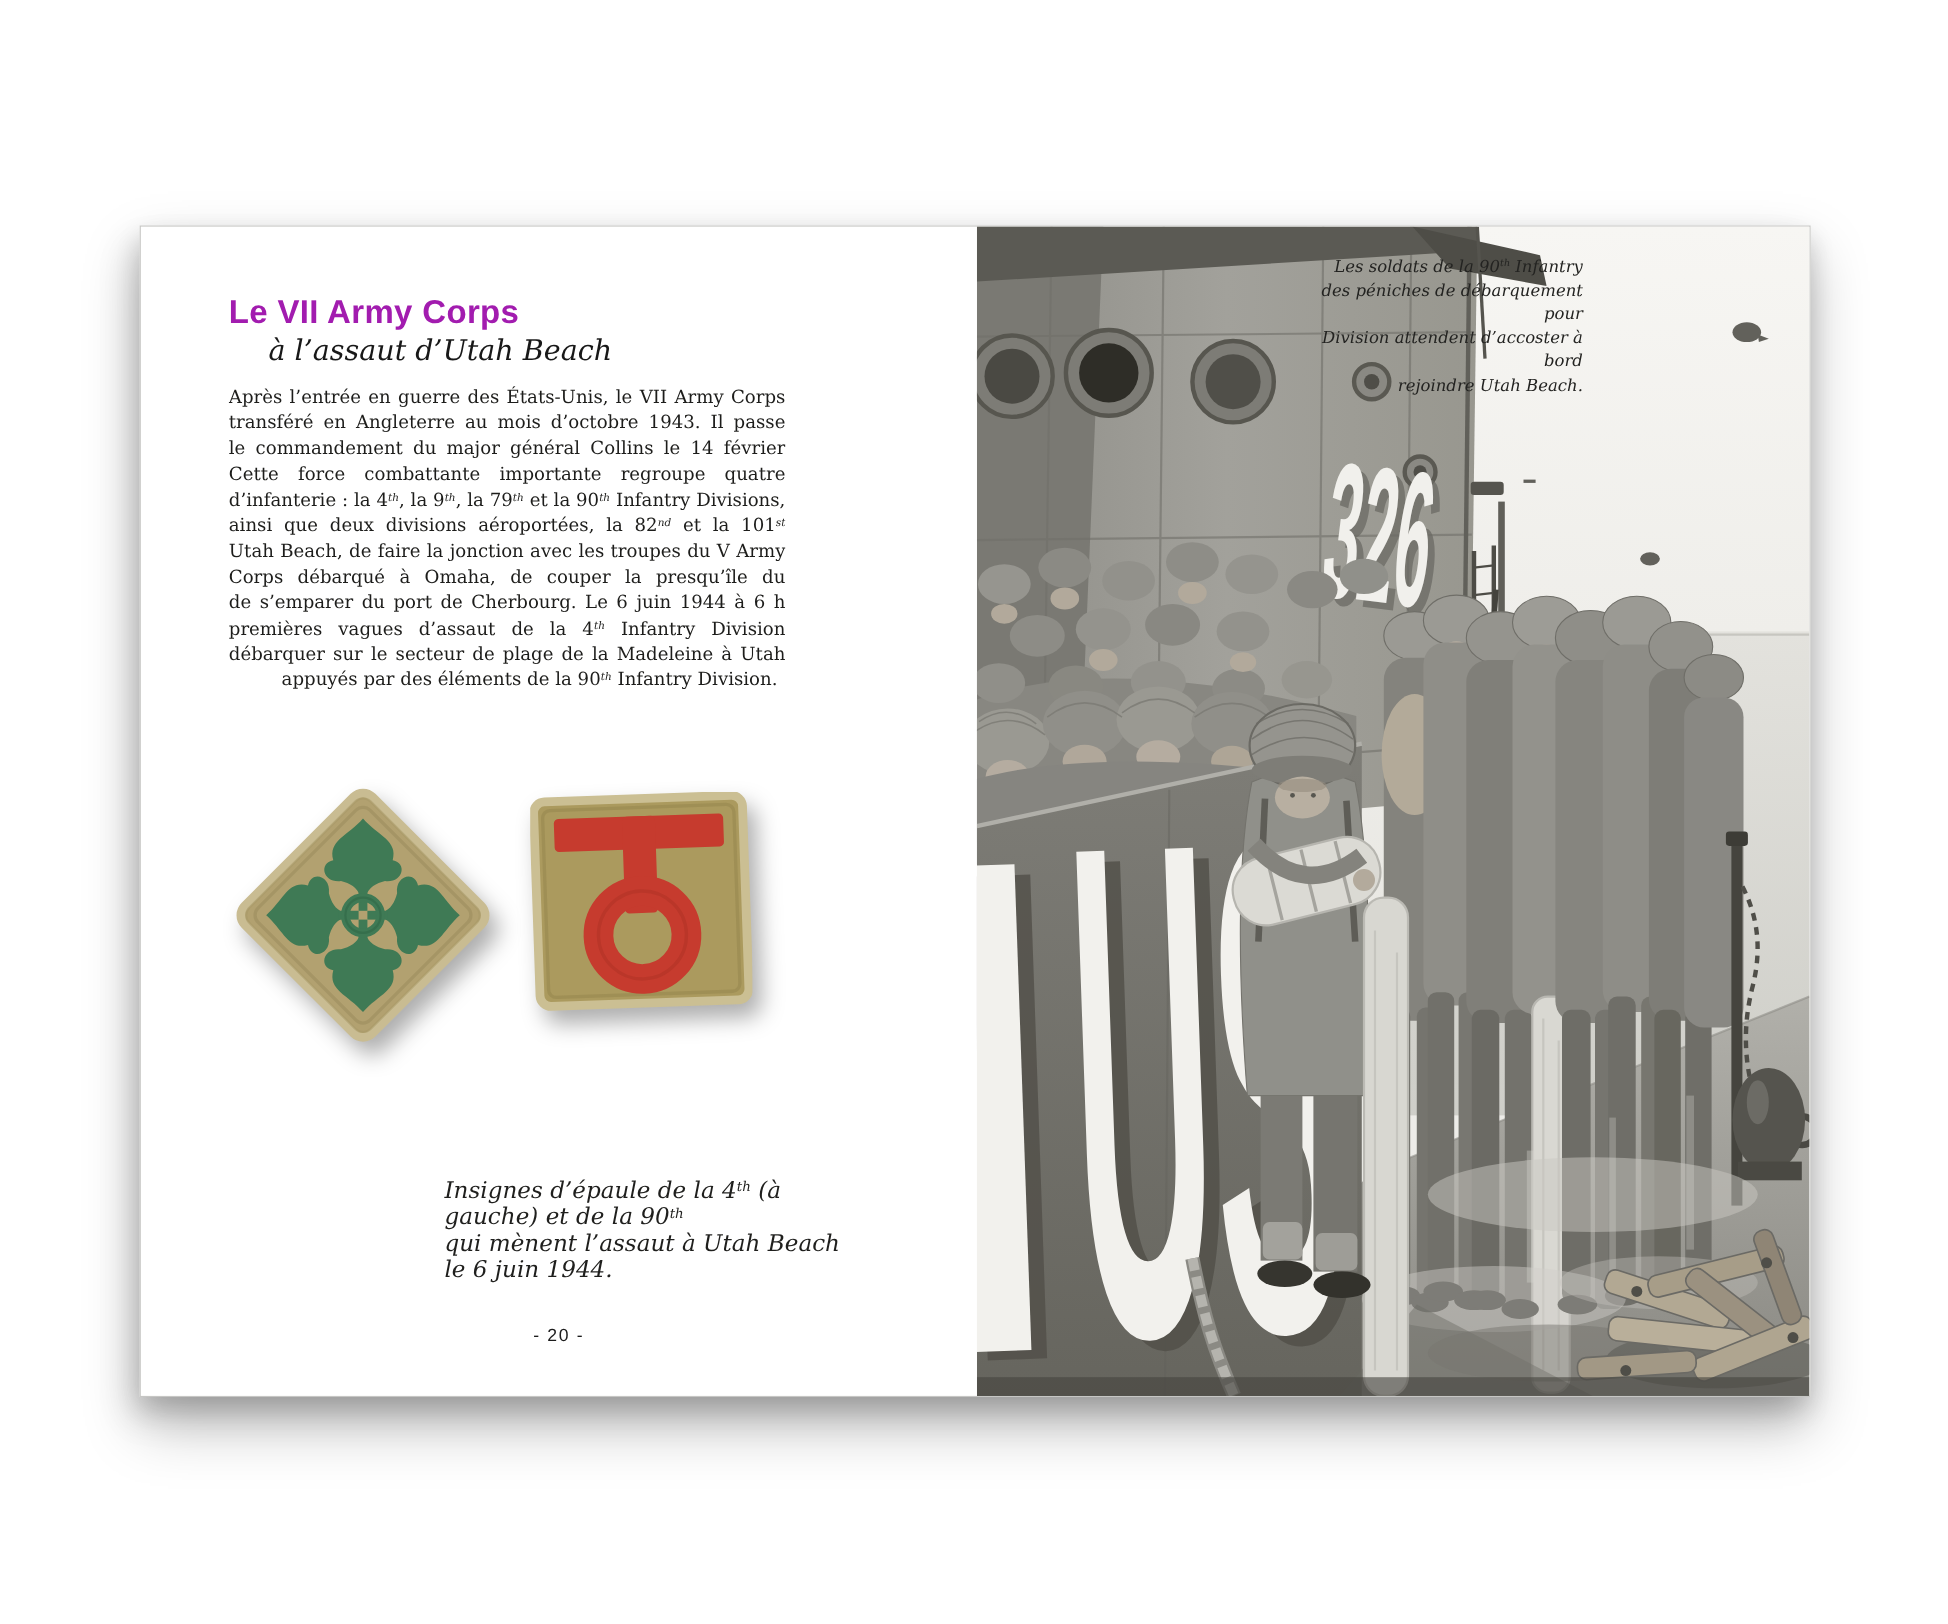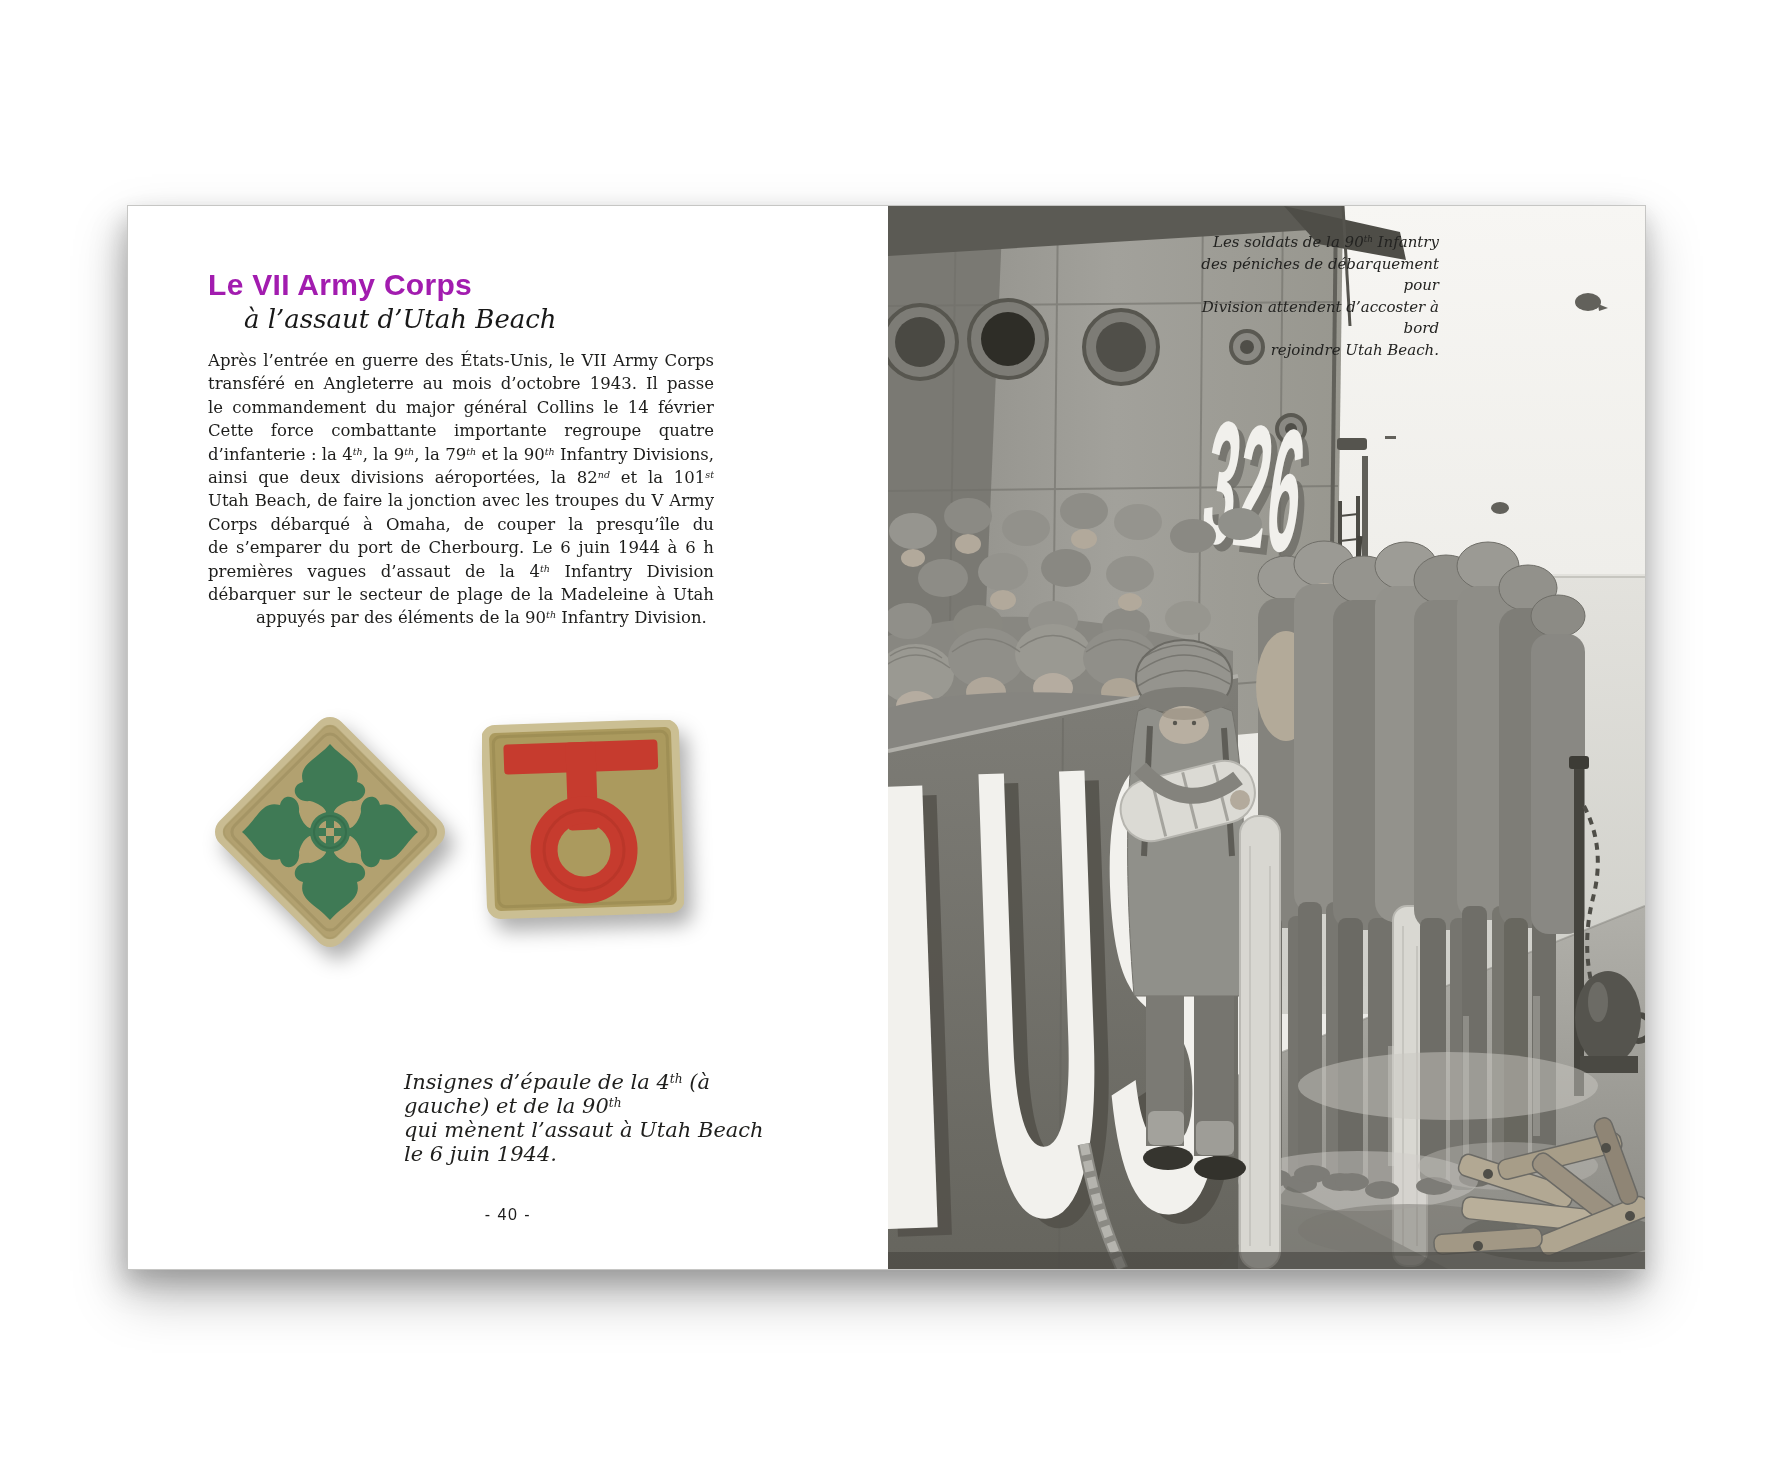--- a/index.html
+++ b/index.html
@@ -97,21 +97,21 @@
             </g>
             <circle cx="101" cy="130" r="40" fill="none" stroke="#a82f24" stroke-width="3" opacity=".4"></circle>
           </g>
         </svg>
       </div>
 
       <div class="patch-caption">
           <div class="tline">Insignes d’épaule de la 4<sup>th</sup> (à gauche) et de la 90<sup>th</sup></div>
           <div class="tline last">qui mènent l’assaut à Utah Beach le 6 juin 1944.</div>
         </div>
-      <div class="page-number">- 40 -</div>
+      <div class="page-number">- 20 -</div>
     </div>
 
     <div class="page right">
       <svg class="photo" viewBox="0 0 757 1063" preserveAspectRatio="none">
         <defs>
           <linearGradient id="skyG" x1="0" y1="0" x2="0" y2="1">
             <stop offset="0" stop-color="#f7f6f3"></stop>
               <stop offset="1" stop-color="#e6e5e0"></stop>
           </linearGradient>
           <linearGradient id="seaG" x1="0" y1="0" x2="0" y2="1">

